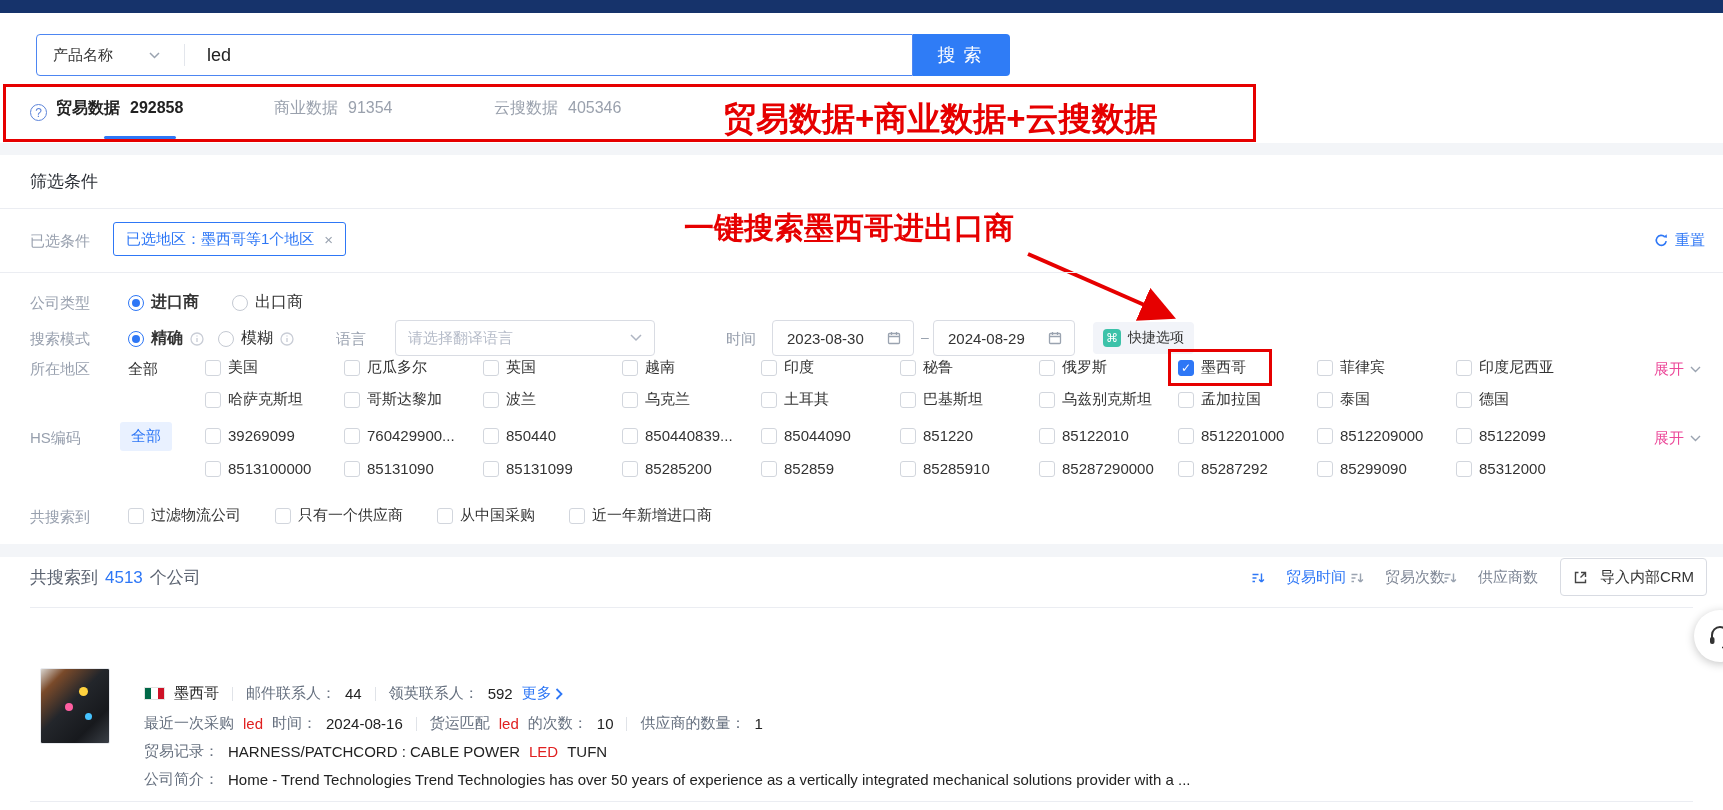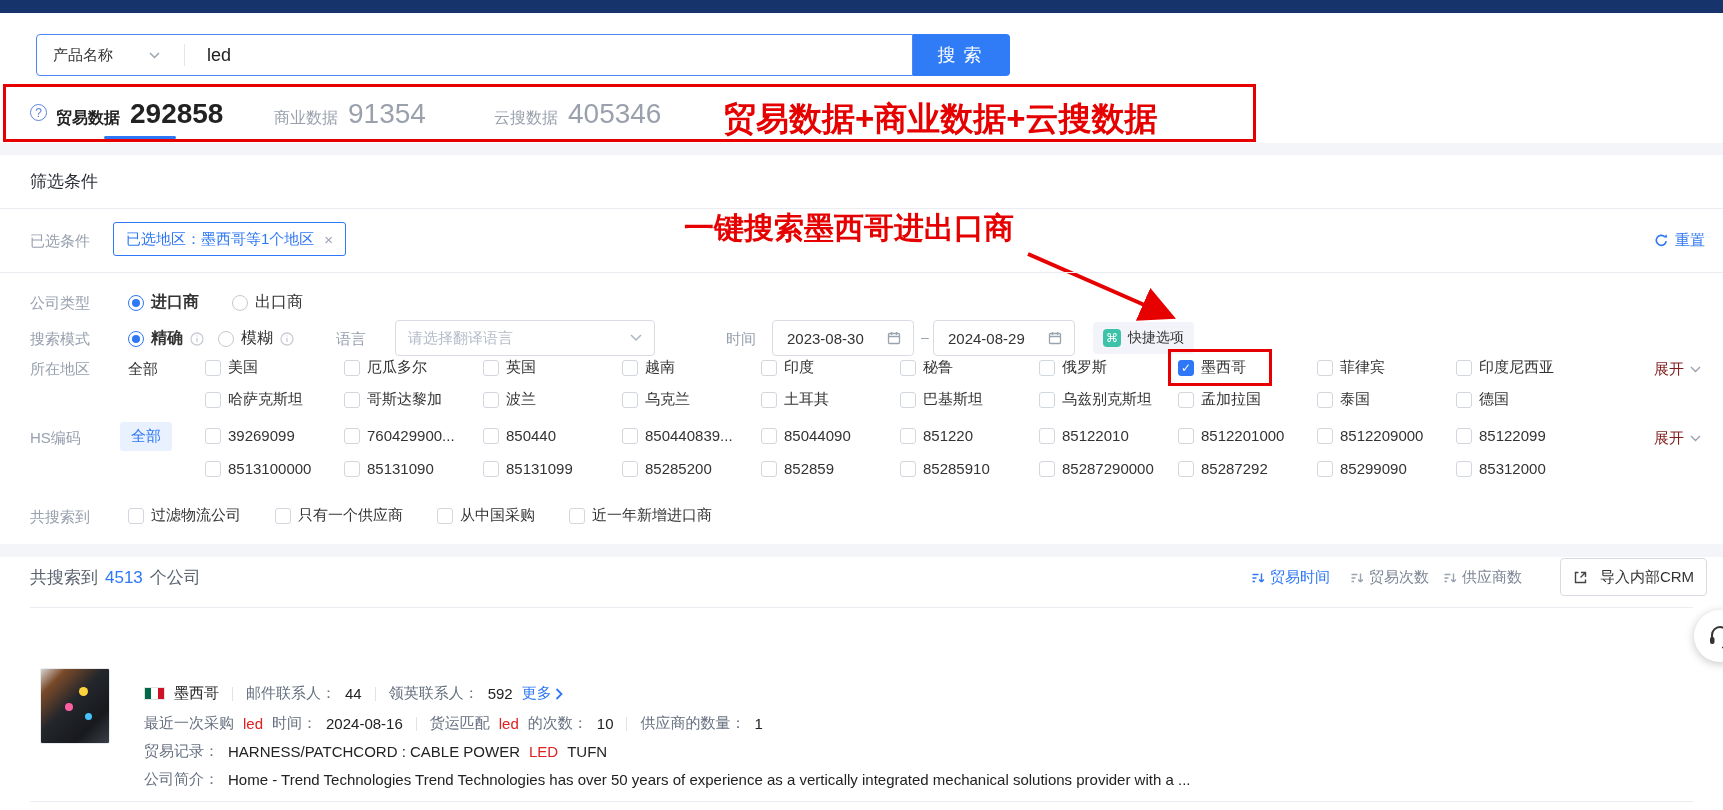--- a/index.html
+++ b/index.html
@@ -17,21 +17,21 @@
   .vsep{width:1px;height:22px;background:#e3e6ec;margin:0 20px 0 24px;}
   .qinput{border:none;outline:none;font-size:18px;color:#222;flex:1;font-family:inherit;background:transparent;}
   .searchbtn{position:absolute;left:913px;top:34px;width:97px;height:42px;background:#2f7cf6;color:#fff;
              border:none;border-radius:0 4px 4px 0;font-size:18px;letter-spacing:8px;padding-left:10px;
              font-family:inherit;cursor:pointer;}
 
   
   .redbox{position:absolute;border:3px solid #e60000;box-sizing:border-box;}
   .tabg{position:absolute;display:flex;align-items:baseline;gap:10px;cursor:pointer;}
   .tabg .tl{font-size:16px;font-weight:bold;color:#222;text-align:right;}
-  .tabg .tc{font-size:28px;font-weight:bold;color:#222;}
+  .tabg .tc{font-size:16px;font-weight:bold;color:#222;}
   .tabg.dim .tl,.tabg.dim .tc{color:#9aa1ad;font-weight:normal;}
   .underline{position:absolute;height:3px;background:#2e77f6;border-radius:2px;}
   .helpq{position:absolute;width:17px;height:17px;border:1.5px solid #5c84da;border-radius:50%;color:#5c84da;
          font-size:12px;display:flex;align-items:center;justify-content:center;box-sizing:border-box;}
   .ann{position:absolute;color:#e60000;font-weight:bold;white-space:nowrap;}
 
   
   .rowlbl{position:absolute;left:30px;font-size:15px;color:#98a0ae;white-space:nowrap;}
   .title{position:absolute;left:30px;font-size:17px;color:#2b2f36;font-weight:500;}
   .tag{position:absolute;height:34px;border:1px solid #2e77f6;border-radius:3px;display:flex;align-items:center;
@@ -51,27 +51,27 @@
          padding:0 10px;font-size:14px;color:#333;cursor:pointer;}
   .cmd{width:18px;height:18px;background:#3cc2a9;border-radius:4px;color:#fff;font-size:12px;display:flex;
        align-items:center;justify-content:center;}
   .grid{position:absolute;left:205px;display:grid;grid-template-columns:repeat(10,139px);align-items:center;}
   .cbi{display:flex;align-items:center;gap:7px;font-size:15px;color:#333;white-space:nowrap;cursor:pointer;}
   .box{width:16px;height:16px;border:1px solid #d2d6dd;border-radius:3px;background:#fff;box-sizing:border-box;flex:0 0 16px;}
   .box.on{background:#2e77f6;border-color:#2e77f6;position:relative;}
   .box.on::after{content:"✓";position:absolute;left:2px;top:0px;color:#fff;font-size:12px;line-height:15px;}
   .allp{position:absolute;font-size:15px;color:#333;}
   .allp.hl{background:#e9f1ff;color:#2e77f6;padding:5px 11px;border-radius:3px;}
-  .expand{position:absolute;display:flex;align-items:center;gap:6px;color:#7f1d1d;font-size:15px;cursor:pointer;}
+  .expand{position:absolute;display:flex;align-items:center;gap:6px;color:#ec4899;font-size:15px;cursor:pointer;}
   .advrow{position:absolute;display:flex;gap:34px;justify-content:space-between;}
 
   
   .summary{position:absolute;display:flex;align-items:baseline;gap:7px;font-size:17px;color:#5a6270;}
   .summary .n{color:#2e77f6;}
-  .sort{position:absolute;display:flex;align-items:center;gap:5px;font-size:15px;color:#7d8594;cursor:pointer;}
+  .sort{position:absolute;display:flex;align-items:center;gap:21px;font-size:15px;color:#7d8594;cursor:pointer;}
   .sort.on{color:#2e77f6;}
   .crmbtn{position:absolute;left:1560px;top:558px;width:147px;height:38px;border:1px solid #d8dbe2;border-radius:4px;
           background:#fff;display:flex;align-items:center;justify-content:center;gap:12px;font-size:15px;color:#333;
           font-family:inherit;cursor:pointer;box-sizing:border-box;}
   .thumb{position:absolute;left:40px;top:668px;width:68px;height:74px;border:1px solid #e8eaee;border-radius:2px;
          background:linear-gradient(135deg,#d8d4cf 0%,#7a4a2a 18%,#23262b 45%,#17191d 75%,#3a3f46 100%);overflow:hidden;}
   .thumb i{position:absolute;border-radius:50%;}
   .namerow{position:absolute;left:144px;top:632px;display:flex;align-items:center;gap:12px;}
   .cname{font-size:20px;font-weight:bold;color:#111;letter-spacing:.2px;}
   .badge{height:26px;background:#e7f0ff;border-radius:13px;display:flex;align-items:center;gap:6px;padding:0 12px;

